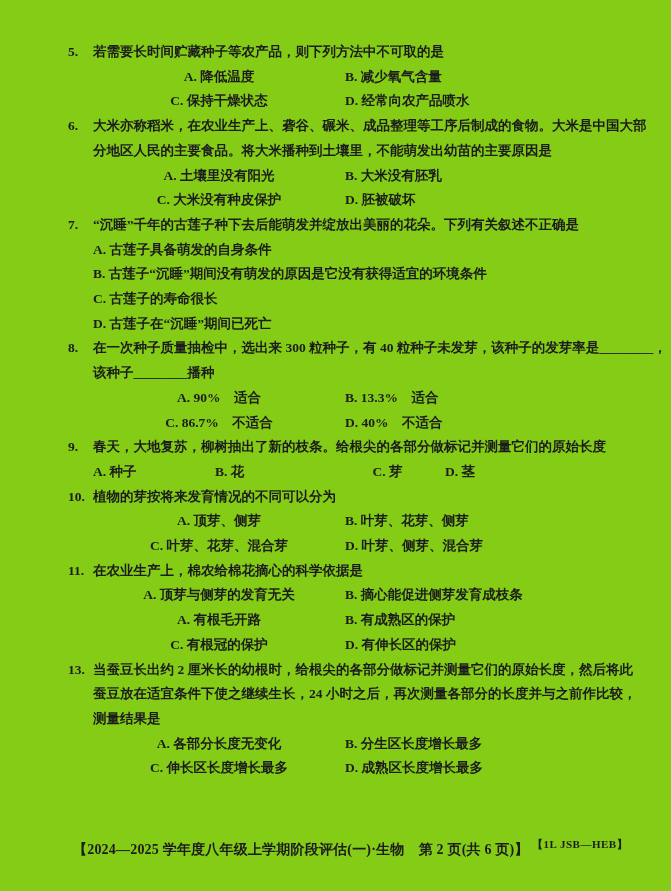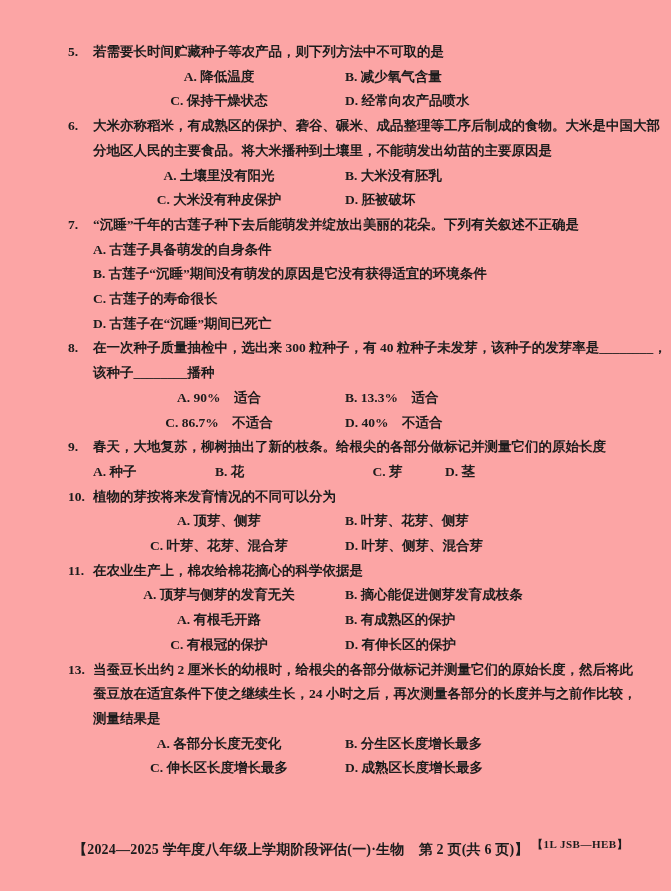--- a/index.html
+++ b/index.html
@@ -1,19 +1,19 @@
 <!DOCTYPE html>
 <html><head>
 <meta charset="utf-8">
 <style>
   html,body{margin:0;padding:0;}
   .page{
     position:relative;
     width:671px;height:891px;
-    background:#fca5a5;
+    background:#84cc16;
     font-family:"Liberation Serif","DejaVu Serif",serif;
     color:#1c1c1c;
     overflow:hidden;
   }
   .content{
     position:absolute;
     top:40px;left:93px;right:30px;
     font-weight:600;
   }
   .line{
@@ -42,21 +42,21 @@
 <div class="page">
   <div class="content">
 
     <div>
       <div class="line stem"><span class="qnum">5.</span><span>若需要长时间贮藏种子等农产品，则下列方法中不可取的是</span></div>
       <div class="line opt2"><span class="optL">A. 降低温度</span><span>B. 减少氧气含量</span></div>
       <div class="line opt2"><span class="optL">C. 保持干燥状态</span><span>D. 经常向农产品喷水</span></div>
     </div>
 
     <div>
-      <div class="line stem"><span class="qnum">6.</span><span>大米亦称稻米，有成熟区的保护、砻谷、碾米、成品整理等工序后制成的食物。大米是中国大部</span></div>
+      <div class="line stem"><span class="qnum">6.</span><span>大米亦称稻米，在农业生产上、砻谷、碾米、成品整理等工序后制成的食物。大米是中国大部</span></div>
       <div class="line">分地区人民的主要食品。将大米播种到土壤里，不能萌发出幼苗的主要原因是</div>
       <div class="line opt2"><span class="optL">A. 土壤里没有阳光</span><span>B. 大米没有胚乳</span></div>
       <div class="line opt2"><span class="optL">C. 大米没有种皮保护</span><span>D. 胚被破坏</span></div>
     </div>
 
     <div>
       <div class="line stem"><span class="qnum">7.</span><span>“沉睡”千年的古莲子种下去后能萌发并绽放出美丽的花朵。下列有关叙述不正确是</span></div>
       <div class="line">A. 古莲子具备萌发的自身条件</div>
       <div class="line">B. 古莲子“沉睡”期间没有萌发的原因是它没有获得适宜的环境条件</div>
       <div class="line">C. 古莲子的寿命很长</div>

